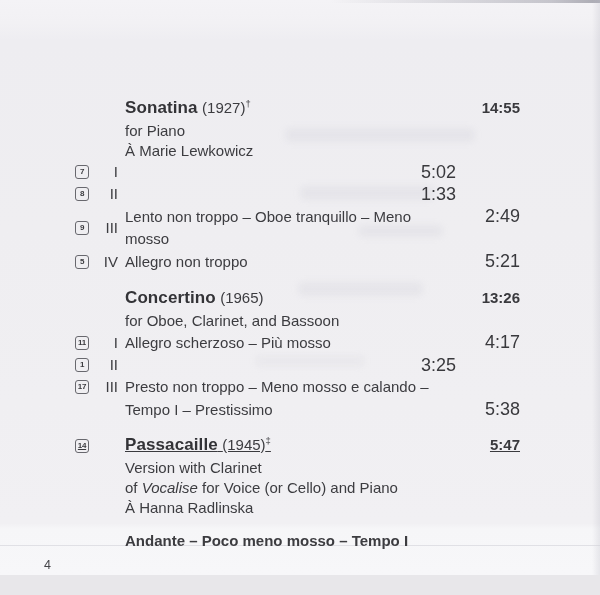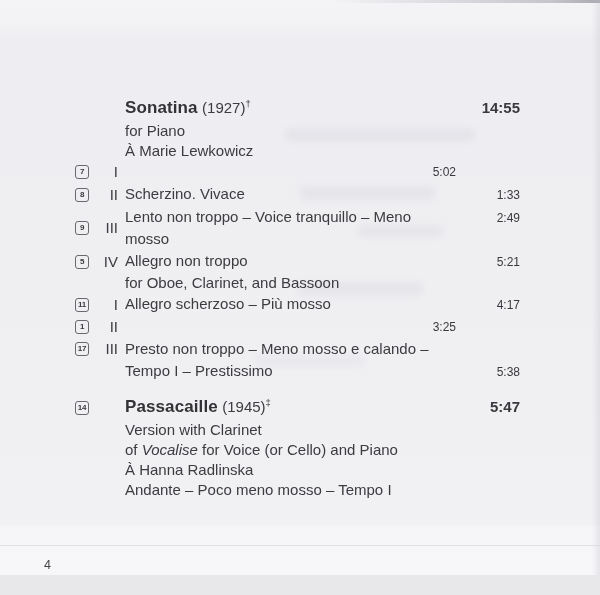--- a/index.html
+++ b/index.html
@@ -87,21 +87,21 @@
     letter-spacing: -0.3px;
     background: transparent;
   }
   .roman {
     font-size: 15px;
     color: #3c3c40;
   }
   .track-name { color: #3c3c40; }
   .time {
     text-align: right;
-    font-size: 12px;
+    font-size: 18px;
     color: #39393d;
     font-variant-numeric: tabular-nums;
   }
 
   .work-title-line { line-height: 22px; }
   .work-title {
     font-size: 17px;
     font-weight: 700;
     color: #333337;
     letter-spacing: 0.1px;
@@ -118,22 +118,22 @@
     color: #3c3c40;
   }
   .work-duration {
     font-weight: 700;
     font-size: 15px;
   }
   .subline { line-height: 20px; font-size: 15px; color: #3c3c40; }
   .italic { font-style: italic; text-align: center; }
 
   .gap-concertino { margin-top: 14px; }
-  .gap-passacaille { margin-top: 13px; }
-  .gap-movements { margin-top: 0; }
+  .gap-passacaille { margin-top: 13px; text-decoration: underline; }
+  .gap-movements { margin-top: 13px; font-weight: bold; }
 
   .second-line { line-height: 22px; font-size: 15px; }
 
   .page-number {
     position: absolute;
     left: 44px;
     top: 558px;
     font-size: 12.5px;
     color: #454549;
   }
@@ -177,40 +177,47 @@
         <span class="tracknum-box">7</span>
         <span class="roman">I</span>
       </div>
       <div class="time">5:02</div>
     </div>
     <div class="row track-row">
       <div class="numcell">
         <span class="tracknum-box">8</span>
         <span class="roman">II</span>
       </div>
-      <div class="track-name">Scherzino. Vivace</div>
       <div class="time">1:33</div>
     </div>
     <div class="row track-row">
       <div class="numcell">
         <span class="tracknum-box">9</span>
         <span class="roman">III</span>
       </div>
-      <div class="track-name">Lento non troppo – Voice tranquillo – Meno mosso</div>
+      <div class="track-name">Lento non troppo – Oboe tranquillo – Meno mosso</div>
       <div class="time">2:49</div>
     </div>
     <div class="row track-row">
       <div class="numcell">
         <span class="tracknum-box">5</span>
         <span class="roman">IV</span>
       </div>
       <div class="track-name">Allegro non troppo</div>
       <div class="time">5:21</div>
     </div>
 
+    <div class="row work-title-line gap-concertino">
+      <div class="numcell"></div>
+      <div>
+        <span class="work-title">Concertino</span>
+        <span class="work-year"> <span>(1965)</span></span><span class="work-marker"></span>
+      </div>
+      <div class="time work-duration">13:26</div>
+    </div>
     <div class="row">
       <div class="numcell"></div>
       <div class="subline">for Oboe, Clarinet, and Bassoon</div>
       <div class="time"></div>
     </div>
 
     <div class="row track-row">
       <div class="numcell">
         <span class="tracknum-box">11</span>
         <span class="roman">I</span>

